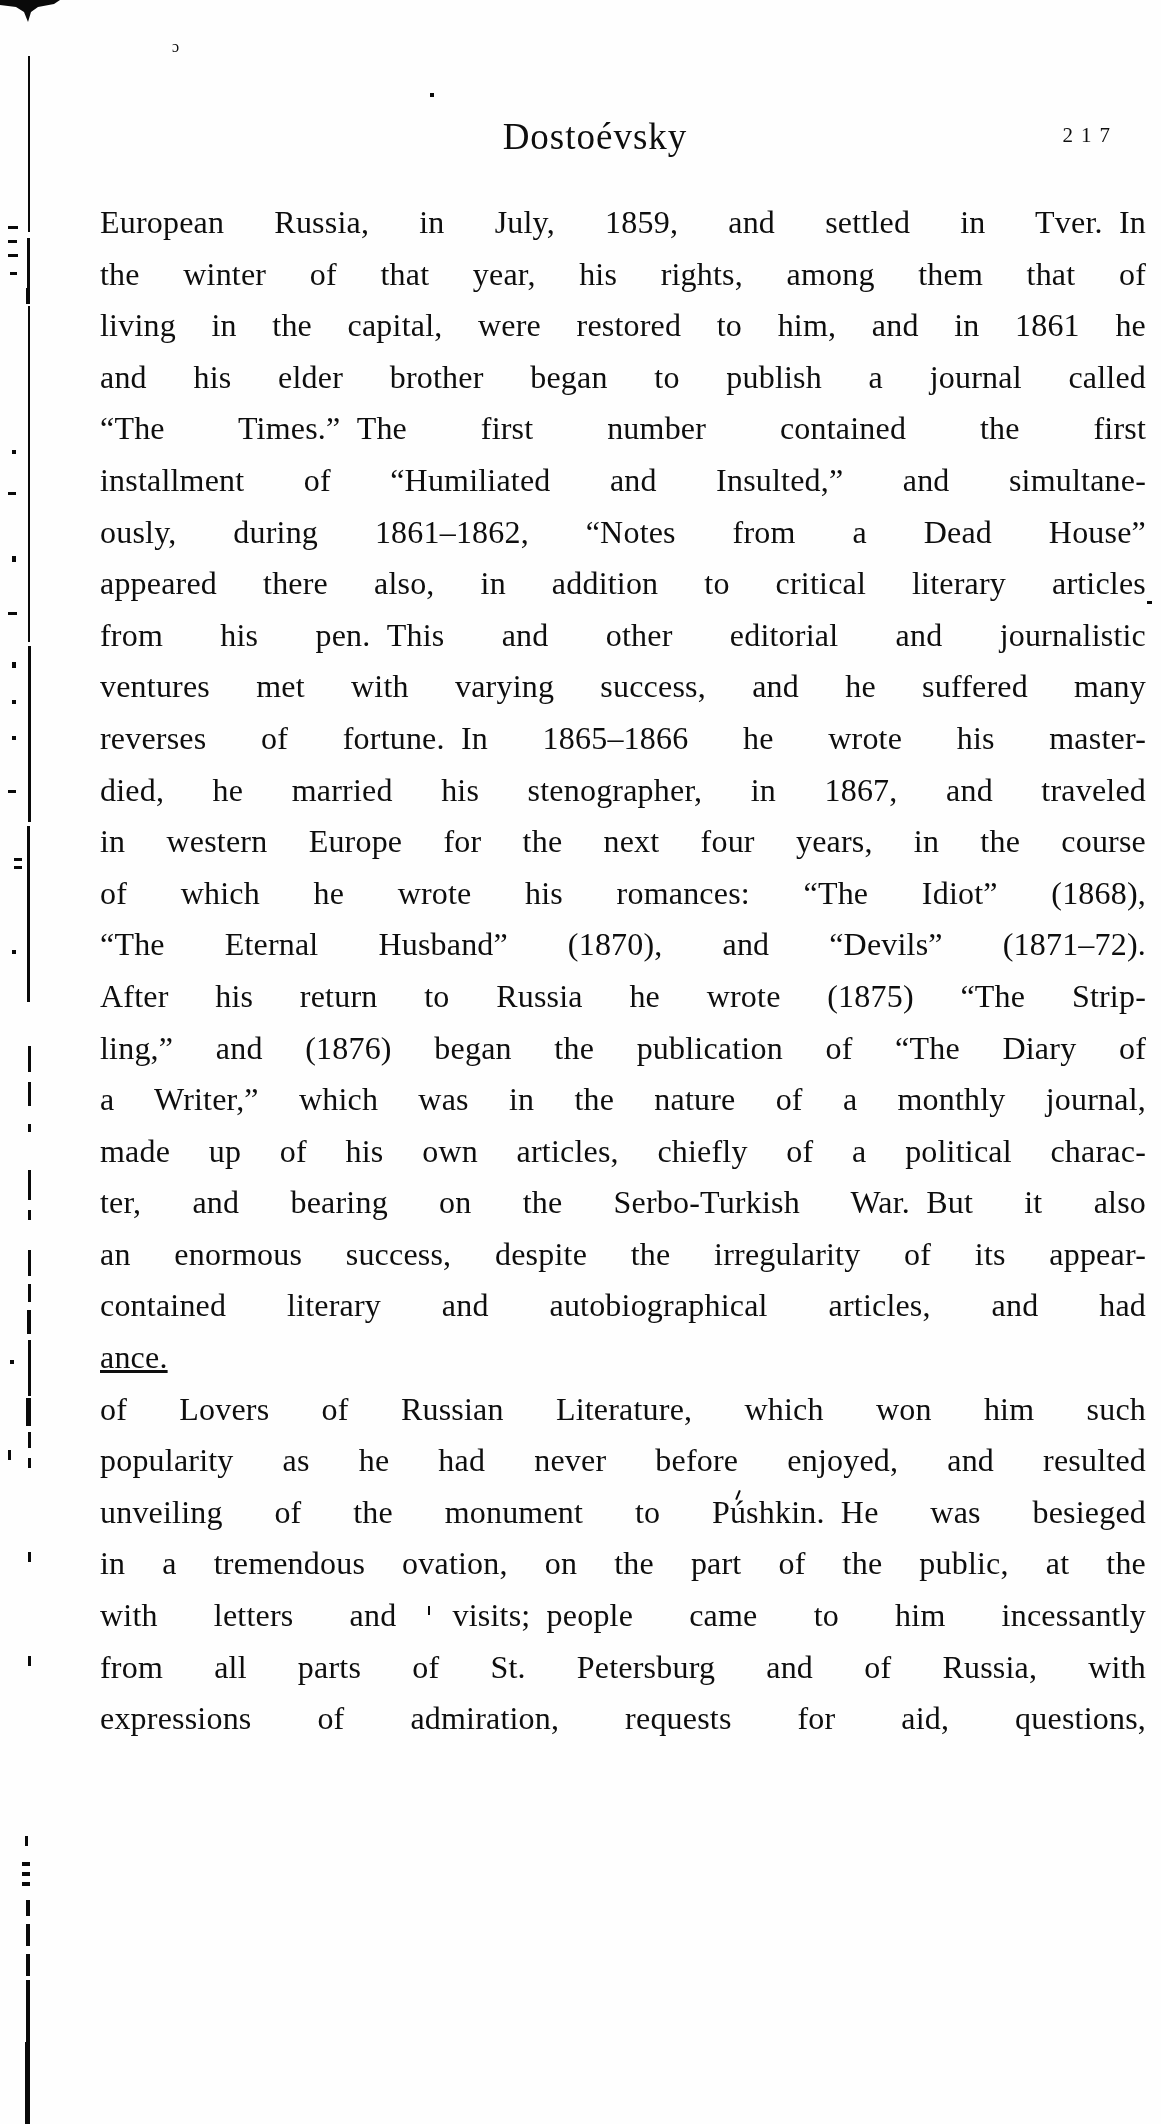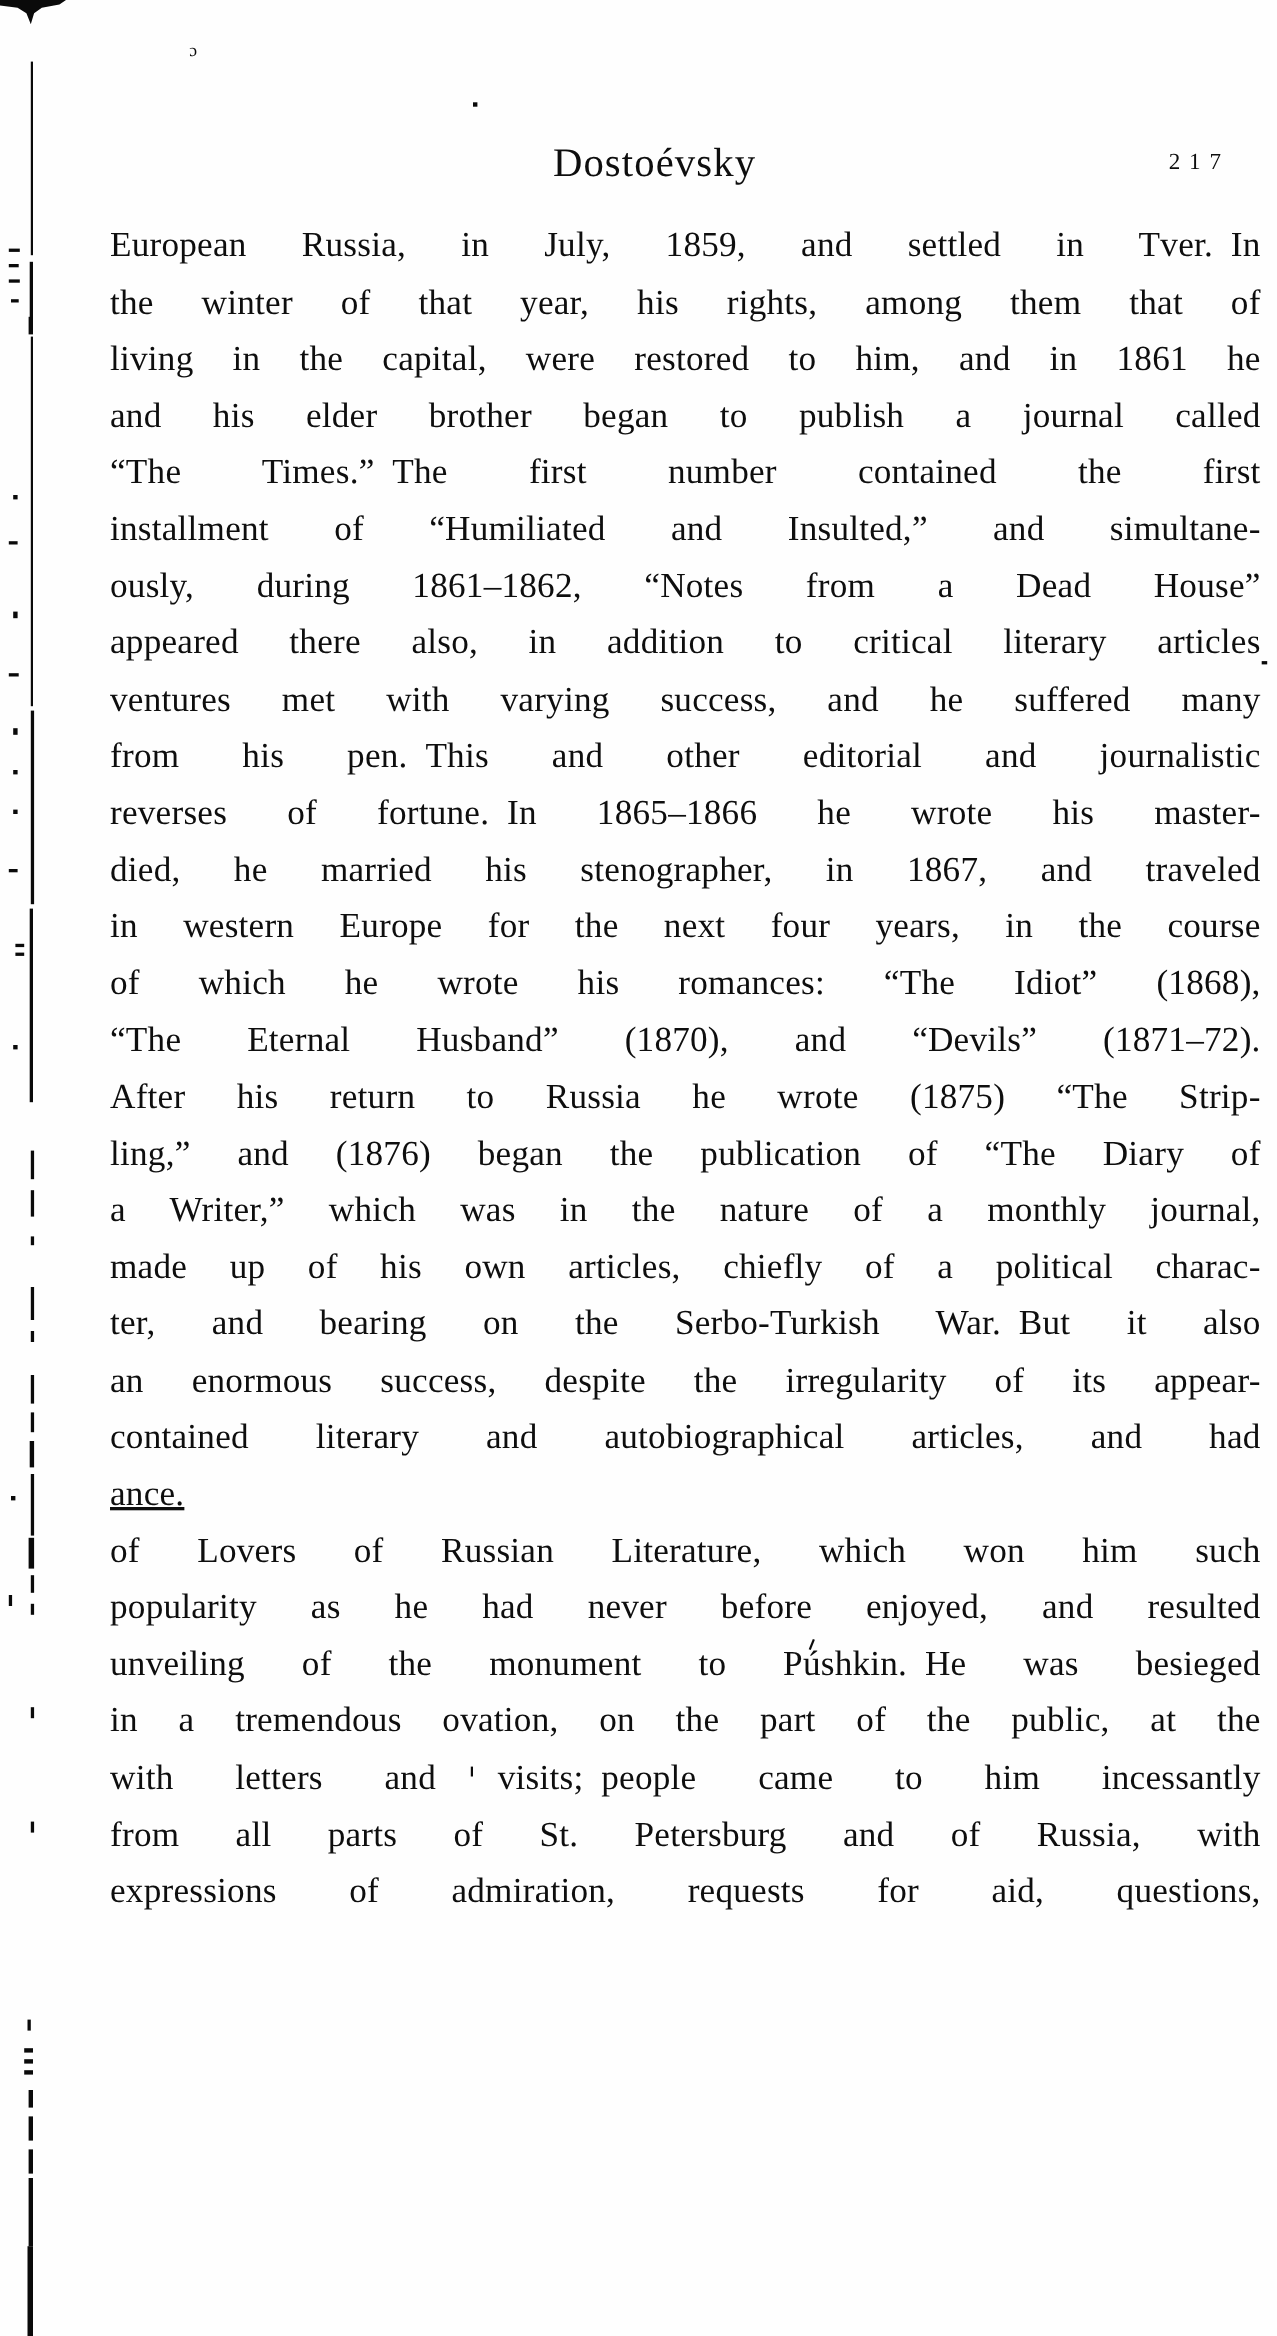--- a/index.html
+++ b/index.html
@@ -5,21 +5,21 @@
   html,body{margin:0;padding:0;background:#e8e8e6;}
   .page{
     position:relative;
     width:1161px;height:2124px;
     background:#fefefe;
     overflow:hidden;
     font-family:"Liberation Serif","DejaVu Serif",serif;
     color:#0e0e0e;
   }
   
-  .running-head{position:absolute;left:88px;top:127px;width:1046px;height:60px;}
+  .running-head{position:absolute;left:88px;top:115px;width:1046px;height:60px;}
   .head-title{
     position:absolute;left:50%;top:0;transform:translateX(-50%) translateX(-16px);
     font-size:37px;letter-spacing:1px;white-space:nowrap;
   }
   .page-number{
     position:absolute;right:16px;top:8px;
     font-size:21px;letter-spacing:8px;white-space:nowrap;margin-left:21px;
   }
   
   .text-block{
@@ -109,22 +109,22 @@
   <main class="text-block" id="text-block">
       <div>
         <div class="line">European Russia, in July, 1859, and settled in Tver. In</div>
         <div class="line">the winter of that year, his rights, among them that of</div>
         <div class="line">living in the capital, were restored to him, and in 1861 he</div>
         <div class="line">and his elder brother began to publish a journal called</div>
         <div class="line">“The Times.” The first number contained the first</div>
         <div class="line">installment of “Humiliated and Insulted,” and simultane-</div>
         <div class="line">ously, during 1861–1862, “Notes from a Dead House”</div>
         <div class="line">appeared there also, in addition to critical literary articles</div>
+        <div class="line">from his pen. This and other editorial and journalistic</div>
         <div class="line">ventures met with varying success, and he suffered many</div>
-        <div class="line">from his pen. This and other editorial and journalistic</div>
         <div class="line">reverses of fortune. In 1865–1866 he wrote his master-</div>
         <div class="line">died, he married his stenographer, in 1867, and traveled</div>
         <div class="line">in western Europe for the next four years, in the course</div>
         <div class="line">of which he wrote his romances: “The Idiot” (1868),</div>
         <div class="line">“The Eternal Husband” (1870), and “Devils” (1871–72).</div>
         <div class="line">After his return to Russia he wrote (1875) “The Strip-</div>
         <div class="line">ling,” and (1876) began the publication of “The Diary of</div>
         <div class="line">a Writer,” which was in the nature of a monthly journal,</div>
         <div class="line">made up of his own articles, chiefly of a political charac-</div>
         <div class="line">ter, and bearing on the Serbo-Turkish War. But it also</div>

